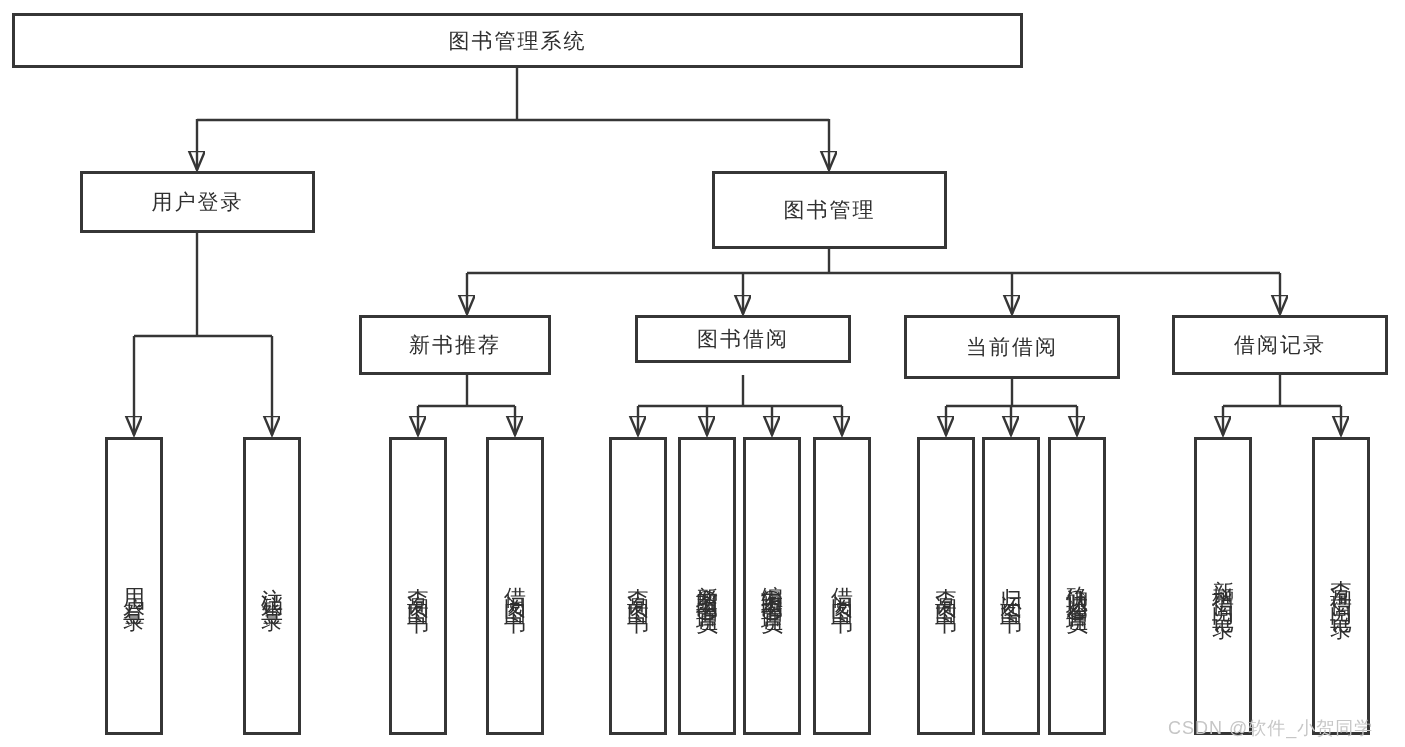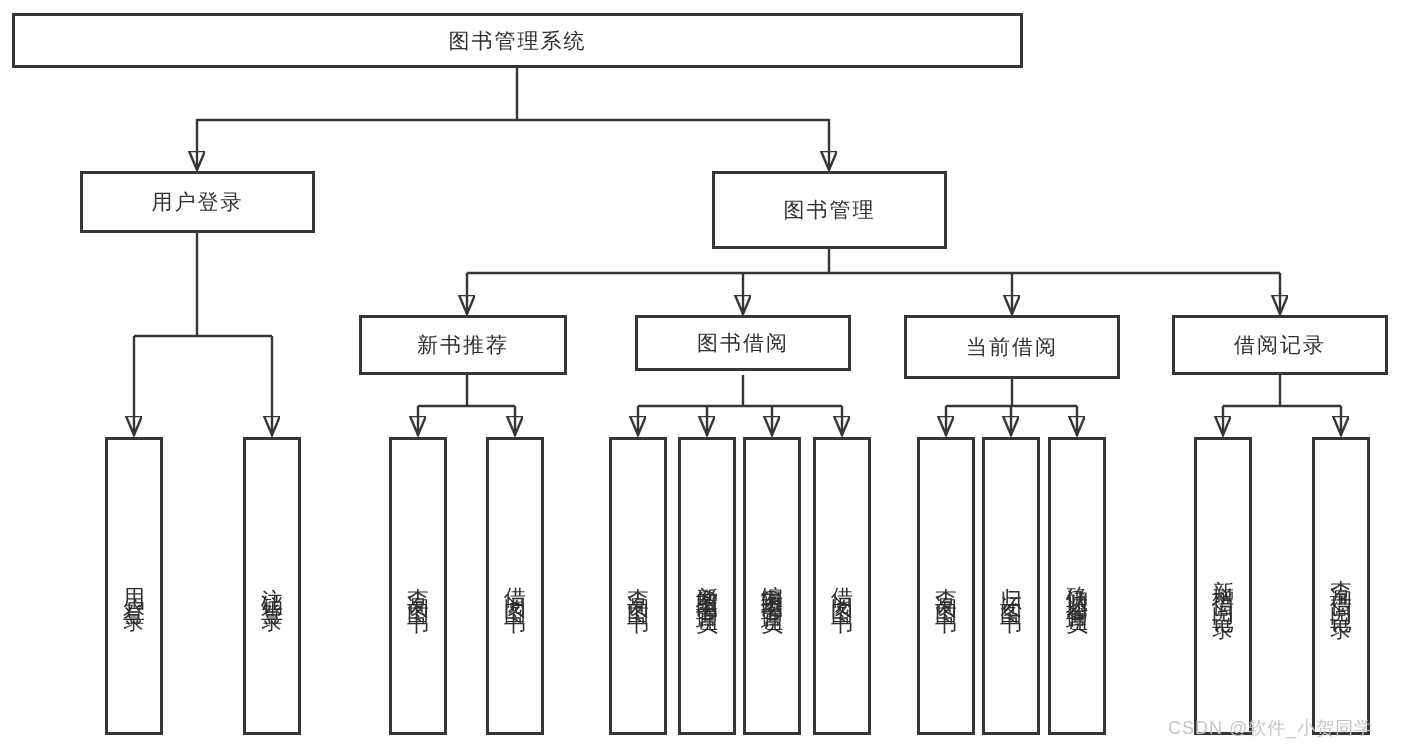--- a/index.html
+++ b/index.html
@@ -100,24 +100,24 @@
     <span>图书管理系统</span>
   </div>
 
   <div class="box hbox" style="left:80px;top:171px;width:235px;height:62px">
     <span>用户登录</span>
   </div>
   <div class="box hbox" style="left:712px;top:171px;width:235px;height:78px">
     <span>图书管理</span>
   </div>
 
-  <div class="box hbox" style="left:359px;top:315px;width:208px;height:60px">
+  <div class="box hbox" style="left:359px;top:315px;width:192px;height:60px">
     <span>新书推荐</span>
   </div>
-  <div class="box hbox" style="left:635px;top:315px;width:216px;height:56px">
+  <div class="box hbox" style="left:635px;top:315px;width:216px;height:48px">
     <span>图书借阅</span>
   </div>
   <div class="box hbox" style="left:904px;top:315px;width:216px;height:64px">
     <span>当前借阅</span>
   </div>
   <div class="box hbox" style="left:1172px;top:315px;width:216px;height:60px">
     <span>借阅记录</span>
   </div>
 
   <div class="box vbox" style="left:105px;top:437px;width:58px;height:298px">

